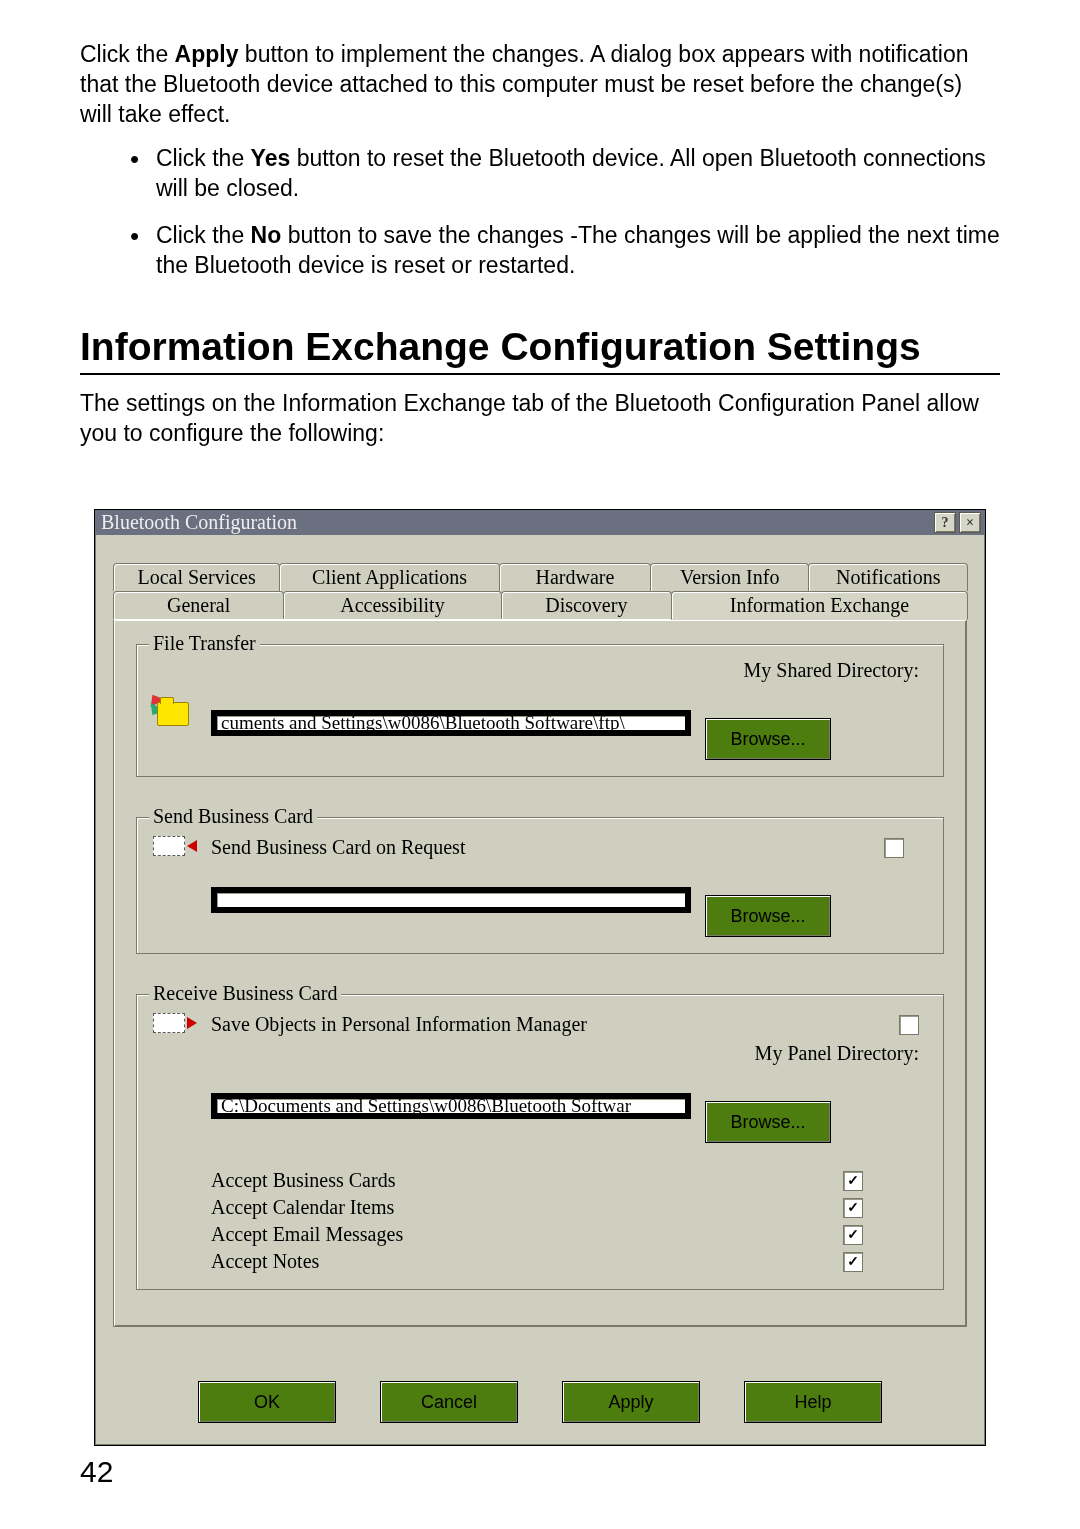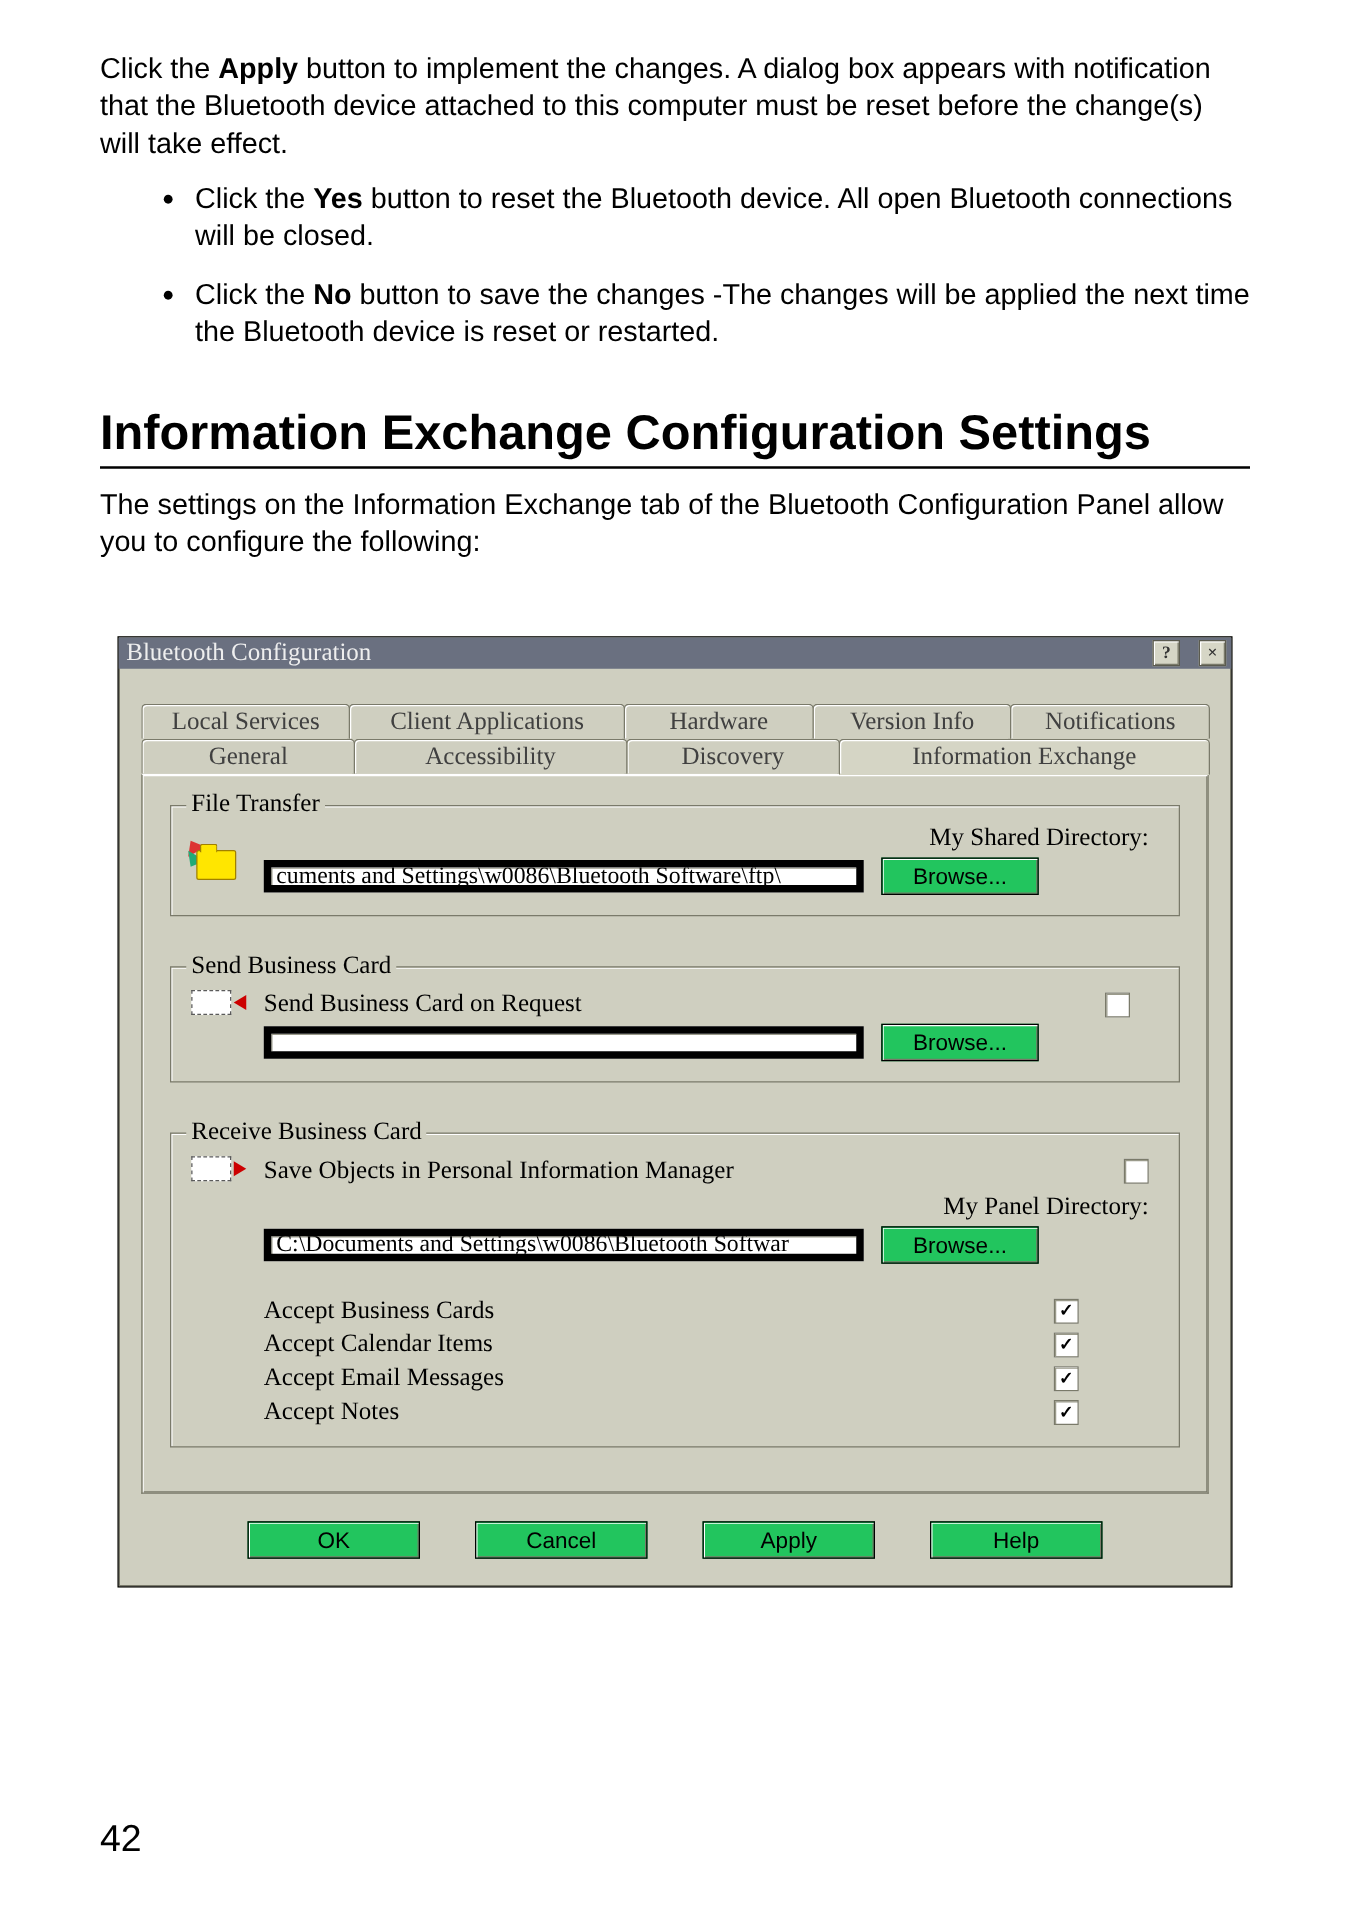--- a/index.html
+++ b/index.html
@@ -66,21 +66,20 @@
     font-family: "Times New Roman", Times, serif;
   }
   .titlebar {
     height: 25px;
     background: #6a7080;
     color: #eee;
     display: flex;
     align-items: center;
     padding: 0 4px 0 6px;
     font-size: 20px;
-    gap: 12px;
   }
   .titlebar .title { flex: 1; }
   .titlebtn {
     width: 20px;
     height: 19px;
     background: #d6d6c6;
     border: 1px solid #5b5b4f;
     margin-left: 3px;
     display: flex;
     align-items: center;
@@ -94,21 +93,21 @@
   .tabbar {
     padding: 28px 18px 0 18px;
   }
   .tabrow {
     display: flex;
     width: 100%;
   }
   .tab {
     font-size: 20px;
     text-align: center;
-    color: #404040;
+    color: #000000;
     border: 1px solid #7a7a6a;
     border-bottom: none;
     border-top-left-radius: 4px;
     border-top-right-radius: 4px;
     box-shadow: 1px 1px 0 #fff inset;
     background: #cfcfc0;
     flex: 1;
     padding: 2px 6px;
     margin-right: -1px;
     white-space: nowrap;
@@ -167,26 +166,27 @@
     border: 6px solid #000000;
     background: #fff;
     box-shadow: 1px 1px 0 #9a9a8a inset;
     font-family: inherit;
     font-size: 19px;
     padding: 0 4px;
     box-sizing: border-box;
   }
   .winbtn {
     width: 126px;
-    height: 30px;
+    height: 42px;
     font-family: Arial, Helvetica, sans-serif;
     font-size: 18px;
-    background: #22c55e;
+    background: #4d7c0f;
     border: 1px solid #000;
     box-shadow: 1px 1px 0 #fff inset, -1px -1px 0 #7a7a6a inset;
+    margin-top: 32px;
   }
   .wincheck {
     width: 18px;
     height: 18px;
     background: #fff;
     border: 1px solid #7a7a6a;
     box-shadow: 1px 1px 0 #9a9a8a inset;
     display: inline-flex;
     align-items: center;
     justify-content: center;

